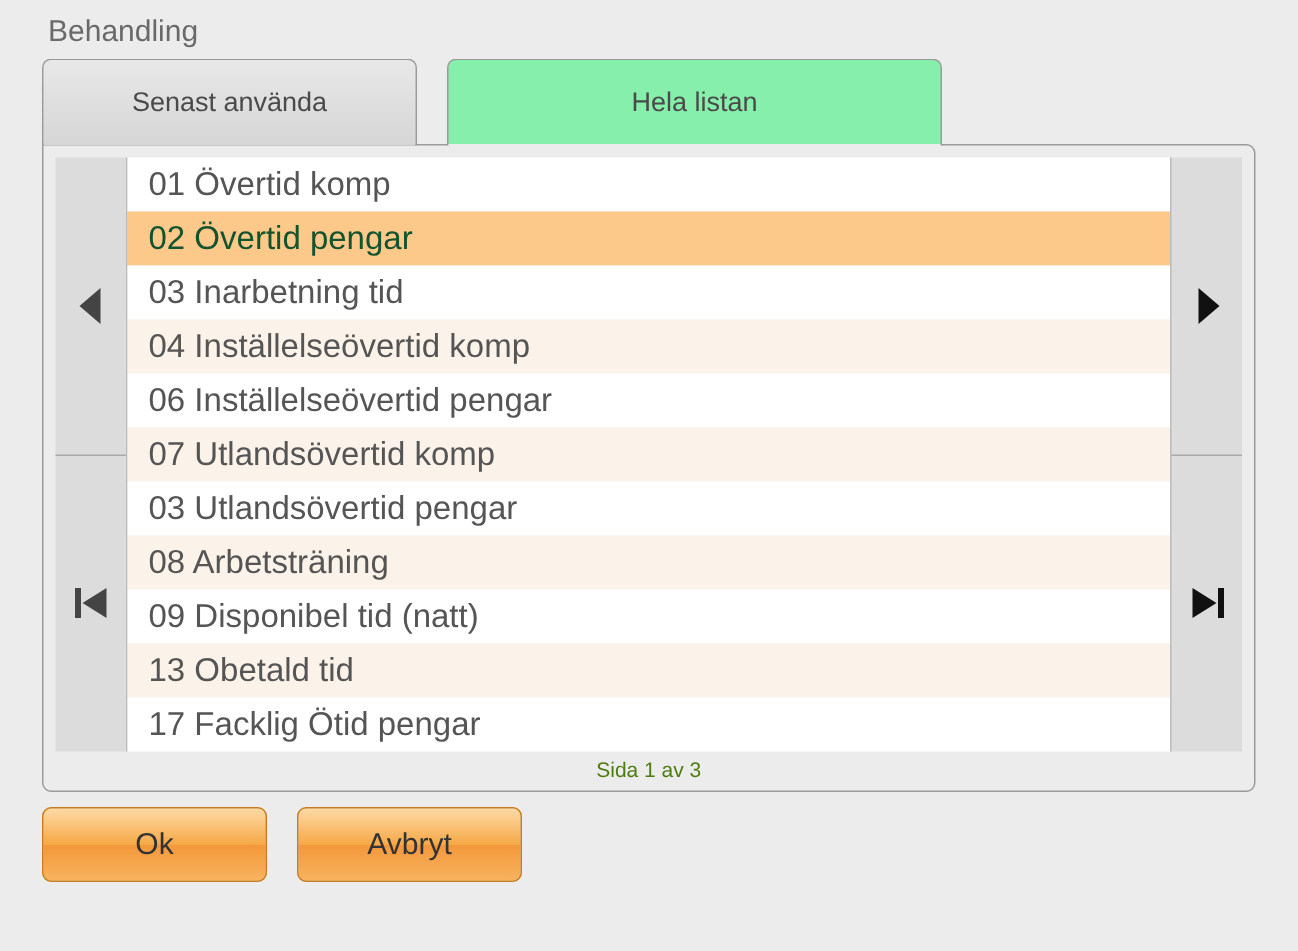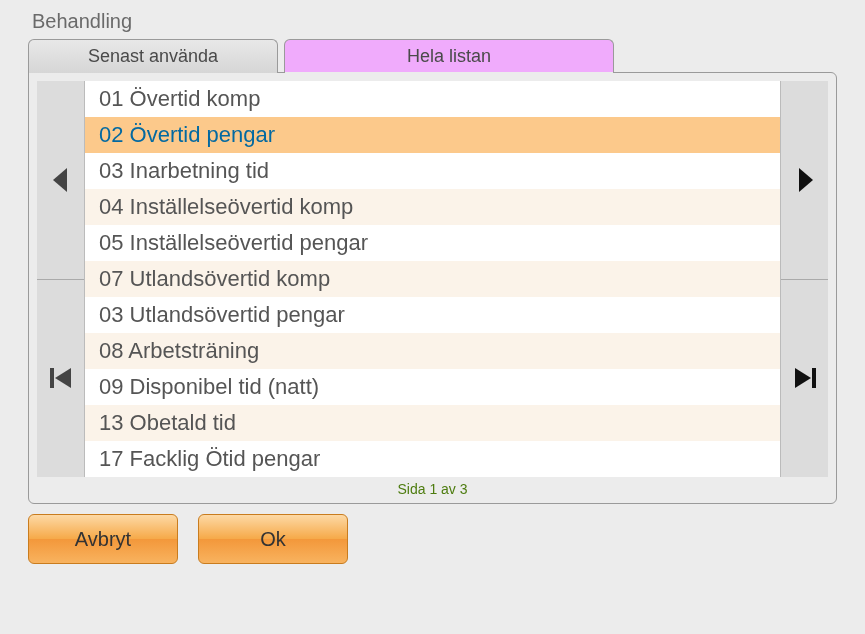--- a/index.html
+++ b/index.html
@@ -19,35 +19,35 @@
       color: #6a6a6a;
       margin-bottom: 6px;
       margin-left: 4px;
     }
     .tabs {
       display: flex;
       position: relative;
       z-index: 2;
     }
     .tab {
-      padding: 6px 0;
+      padding: 18px 0;
       width: 250px;
       text-align: center;
       font-size: 18px;
       color: #4a4a4a;
       border: 1px solid #9a9a9a;
       border-bottom: none;
       border-radius: 6px 6px 0 0;
-      margin-right: 6px;
+      margin-right: 20px;
       cursor: pointer;
       background: linear-gradient(#e8e8e8, #d6d6d6);
     }
     .tab.active {
       width: 330px;
-      background: #f0abfc;
+      background: #86efac;
       border-bottom: none;
       position: relative;
     }
     .tab.active::after {
       content: "";
       position: absolute;
       left: 0;
       right: 0;
       bottom: -2px;
       height: 3px;
@@ -96,21 +96,21 @@
       color: #555;
       padding: 5px 14px;
       background: #fff;
       cursor: pointer;
     }
     .list-item:nth-child(even) {
       background: #fbf3e9;
     }
     .list-item.selected {
       background: #fcc98b;
-      color: #0369a1;
+      color: #14532d;
     }
     .pager {
       text-align: center;
       font-size: 14px;
       color: #4d7c0f;
       padding: 4px 0 2px 0;
     }
     .footer {
       display: flex;
       gap: 20px;
@@ -154,21 +154,21 @@
           <polygon points="22,2 22,22 6,12" fill="#444"></polygon>
         </svg>
       </div>
     </div>
 
     <div class="list" id="list">
         <div class="list-item">01 Övertid komp</div>
         <div class="list-item selected">02 Övertid pengar</div>
         <div class="list-item">03 Inarbetning tid</div>
         <div class="list-item">04 Inställelseövertid komp</div>
-        <div class="list-item">05 Inställelseövertid pengar</div>
+        <div class="list-item">06 Inställelseövertid pengar</div>
         <div class="list-item">07 Utlandsövertid komp</div>
         <div class="list-item">03 Utlandsövertid pengar</div>
         <div class="list-item">08 Arbetsträning</div>
         <div class="list-item">09 Disponibel tid (natt)</div>
         <div class="list-item">13 Obetald tid</div>
         <div class="list-item">17 Facklig Ötid pengar</div>
       </div>
 
     <div class="side-col side-right">
       <div class="nav-section">
@@ -181,15 +181,15 @@
           <rect x="19" y="2" width="4" height="20" fill="#111"></rect>
           <polygon points="2,2 2,22 18,12" fill="#111"></polygon>
         </svg>
       </div>
     </div>
   </div>
   <div class="pager">Sida 1 av 3</div>
 </div>
 
 <div class="footer">
+  <button class="btn">Ok</button>
   <button class="btn">Avbryt</button>
-  <button class="btn">Ok</button>
 </div>
 
 </body></html>

